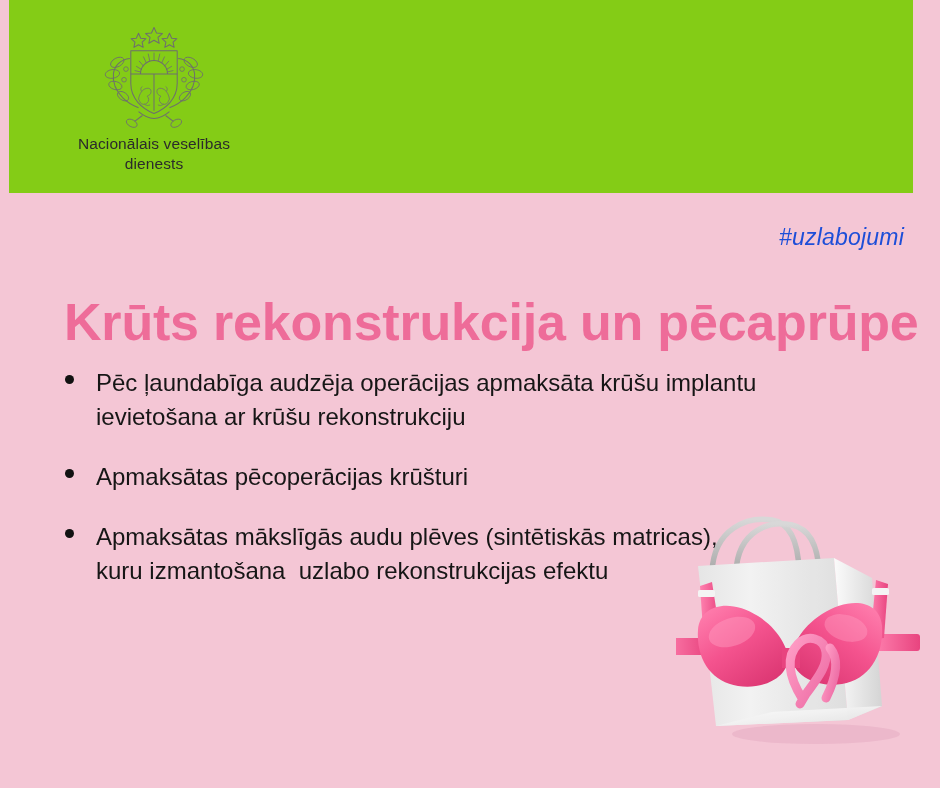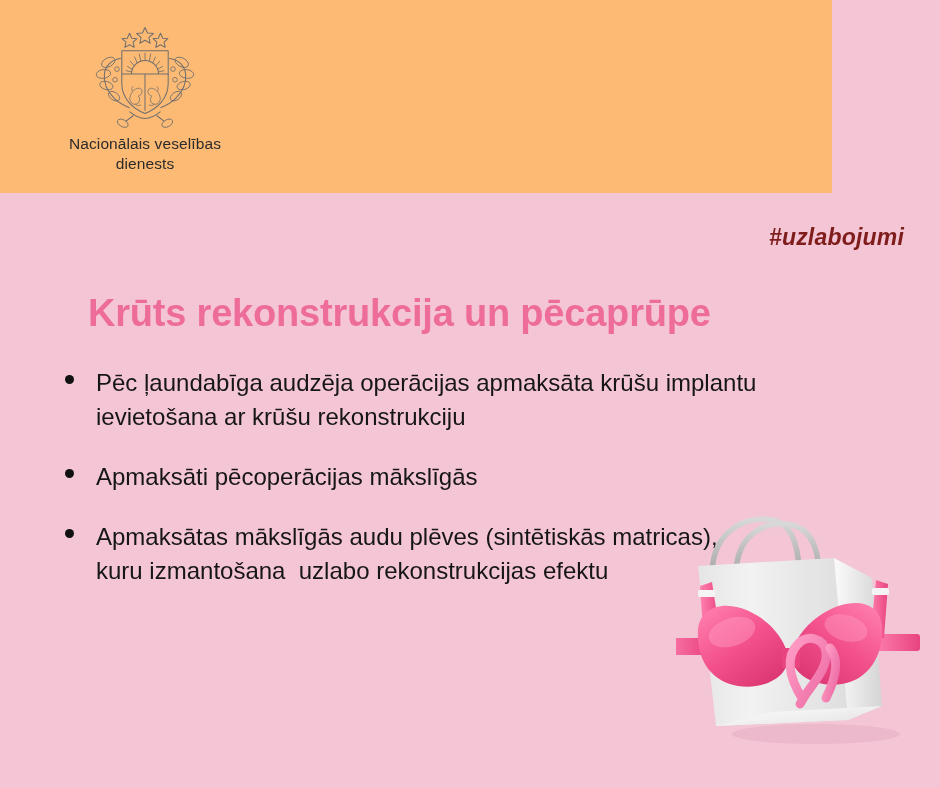--- a/index.html
+++ b/index.html
@@ -20,24 +20,24 @@
     position: relative;
     width: 940px;
     height: 788px;
     background: #F4C6D5;
     overflow: hidden;
   }
 
   
   #header-band {
     position: absolute;
-    left: 0; top: 0;
-    width: 832px;
+    left: 9px; top: 0;
+    width: 904px;
     height: 193px;
-    background: #fdba74;
+    background: #84cc16;
   }
 
   #logo-block {
     position: absolute;
     left: 45px;
     top: 14px;
     width: 200px;
     text-align: center;
   }
 
@@ -56,36 +56,34 @@
     letter-spacing: 0.1px;
   }
 
   
   #hashtag {
     position: absolute;
     right: 36px;
     top: 224px;
     font-size: 23px;
     font-style: italic;
-    color: #7f1d1d;
+    color: #1d4ed8;
     letter-spacing: 0.2px;
-    font-weight: bold;
   }
 
   
   #title {
     position: absolute;
     left: 64px;
     top: 292px;
-    font-size: 38px;
+    font-size: 52px;
     font-weight: bold;
     color: #EE6C99;
     letter-spacing: -0.2px;
     white-space: nowrap;
-    margin-left: 24px;
   }
 
   
   #bullets {
     position: absolute;
     left: 58px;
     top: 366px;
     width: 700px;
     list-style: none;
   }
@@ -211,21 +209,21 @@
 
   <h1 id="title">Krūts rekonstrukcija un pēcaprūpe</h1>
 
   <ul id="bullets">
     <li class="bullet-item">
       <span class="bullet-dot"></span>
       <span class="bullet-text">Pēc ļaundabīga audzēja operācijas apmaksāta krūšu implantu ievietošana ar krūšu rekonstrukciju</span>
     </li>
     <li class="bullet-item">
       <span class="bullet-dot"></span>
-      <span class="bullet-text">Apmaksāti pēcoperācijas mākslīgās</span>
+      <span class="bullet-text">Apmaksātas pēcoperācijas krūšturi</span>
     </li>
     <li class="bullet-item">
       <span class="bullet-dot"></span>
       <span class="bullet-text">Apmaksātas mākslīgās audu plēves (sintētiskās matricas), kuru izmantošana  uzlabo rekonstrukcijas efektu</span>
     </li>
   </ul>
 
   <svg id="illustration" viewBox="0 0 264 256">
     <defs>
       <linearGradient id="bagFront" x1="0" y1="0" x2="1" y2="0">

